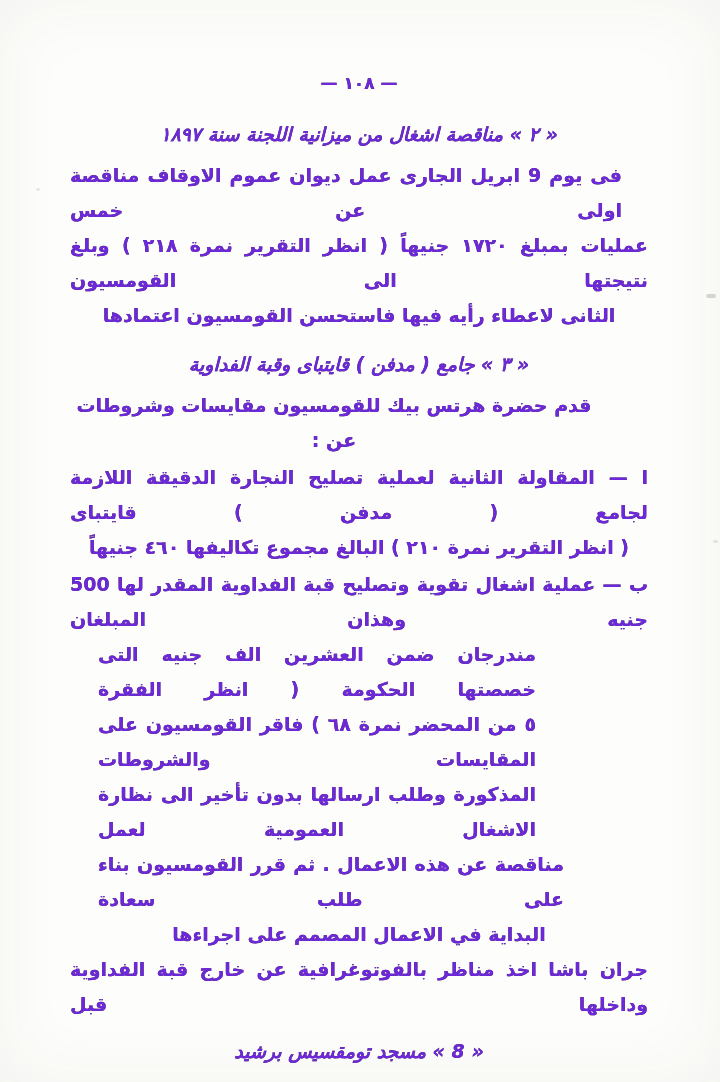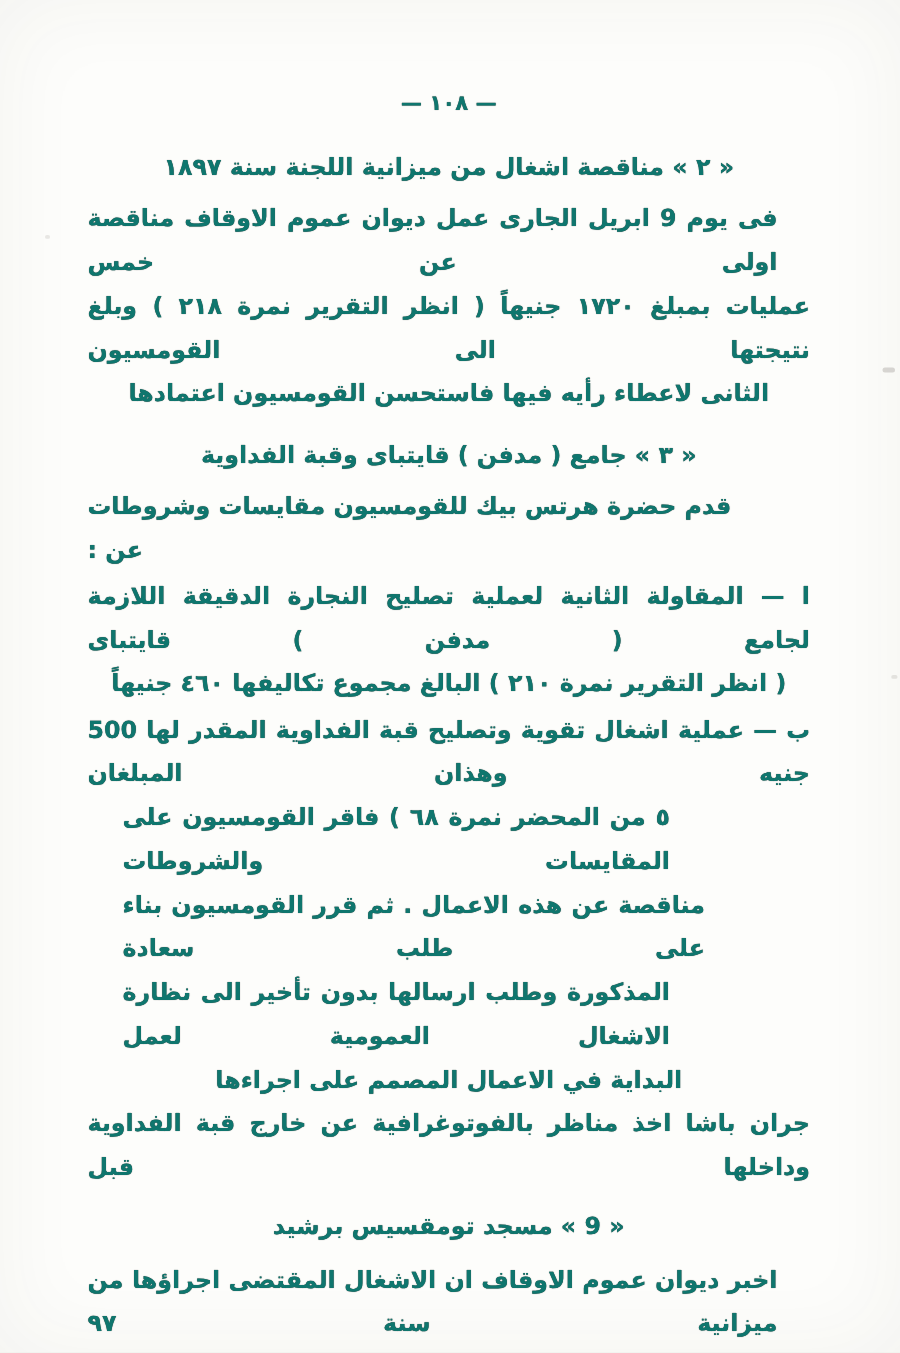--- a/index.html
+++ b/index.html
@@ -6,34 +6,34 @@
   body{
     width:720px;height:1082px;
     background:#e9e9e7;
     font-family:"DejaVu Sans",sans-serif;
   }
   .sheet{
     position:relative;width:720px;height:1082px;
     background:#fdfdfb;
     box-shadow:inset 0 0 70px rgba(60,55,45,.05);
     overflow:hidden;
-    color:#0f766e;
+    color:#6d28d9;
     font-weight:bold;
   }
   .text-block{
     position:absolute;top:66px;right:72px;width:578px;
     direction:rtl;
     font-size:19px;line-height:35px;
     text-shadow:0 0 .6px rgba(20,16,10,.85);
   }
   .pagenum{
     text-align:center;font-size:17px;letter-spacing:3px;
   }
-  .heading{text-align:center;}
-  .line{text-align:left;}
+  .heading{text-align:center;font-style:italic;}
+  .line{text-align:center;}
   .j{text-align:justify;text-align-last:justify;}
   .c{text-align:right;text-align-last:center;}
   .ind{padding-right:26px;}
   .ind50{padding-right:50px;}
   .nr{margin-right:112px;margin-left:28px;}
   .nr2{margin-right:84px;margin-left:28px;}
   .m16{margin-top:16px}.m14{margin-top:14px}.m12{margin-top:12px}
   .m8{margin-top:8px}.m6{margin-top:6px}.m2{margin-top:2px}
   
   .artifact{position:absolute;background:#b9b7b2;border-radius:2px;opacity:.55;}
@@ -63,27 +63,28 @@
     <div class="heading m14">« ٣ »  جامع ( مدفن ) قايتباى وقبة الفداوية</div>
     <div class="line ind50 m6">قدم حضرة هرتس بيك للقومسيون مقايسات وشروطات عن :</div>
 
     <div class="m2">
       <div class="line j">ا — المقاولة الثانية لعملية تصليح النجارة الدقيقة اللازمة لجامع ( مدفن ) قايتباى</div>
       <div class="line c">( انظر التقرير نمرة ٢١٠ ) البالغ مجموع تكاليفها ٤٦٠ جنيهاً</div>
     </div>
 
     <div class="m2">
       <div class="line j">ب — عملية اشغال تقوية وتصليح قبة الفداوية المقدر لها 500 جنيه وهذان المبلغان</div>
+      <div class="line j nr">مندرجان ضمن العشرين الف جنيه التى خصصتها الحكومة ( انظر الفقرة</div>
       <div class="line j nr">٥ من المحضر نمرة ٦٨ ) فاقر القومسيون على المقايسات والشروطات</div>
+      <div class="line j nr">المذكورة وطلب ارسالها بدون تأخير الى نظارة الاشغال العمومية لعمل</div>
       <div class="line j nr2">مناقصة عن هذه الاعمال . ثم قرر القومسيون بناء على طلب سعادة</div>
-      <div class="line j nr">المذكورة وطلب ارسالها بدون تأخير الى نظارة الاشغال العمومية لعمل</div>
       <div class="line c">البداية في الاعمال المصمم على اجراءها</div>
       <div class="line j">جران باشا اخذ مناظر بالفوتوغرافية عن خارج قبة الفداوية وداخلها قبل</div>
     </div>
 
-    <div class="heading m12">« 9 »  مسجد تومقسيس برشيد</div>
+    <div class="heading m12">« 8 »  مسجد تومقسيس برشيد</div>
     <div class="m8">
       <div class="line j ind">اخبر ديوان عموم الاوقاف ان الاشغال المقتضى اجراؤها من ميزانية سنة ٩٧</div>
 
     </div>
 
   </div>
 </div>
 
 </body></html>

